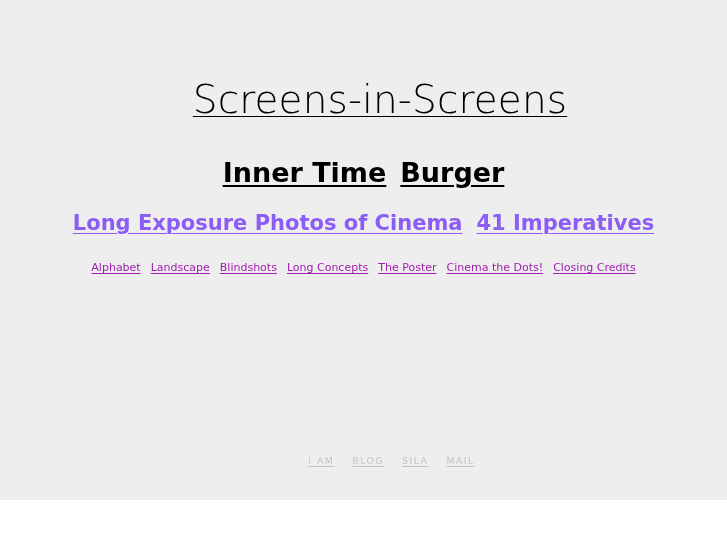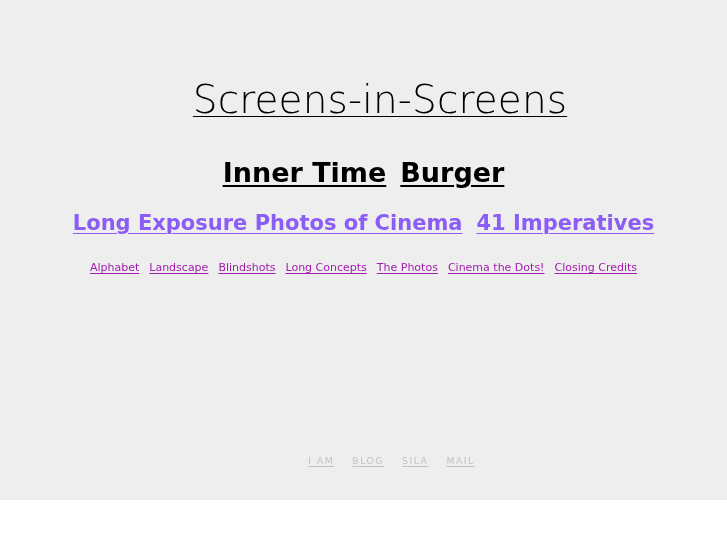--- a/index.html
+++ b/index.html
@@ -141,21 +141,21 @@
 
     <div class="row-two">
       <a class="link-l2">Inner Time</a><a class="link-l2">Burger</a>
     </div>
 
     <div class="row-three">
       <a class="link-l3">Long Exposure Photos of Cinema</a><a class="link-l3">41 Imperatives</a>
     </div>
 
     <div class="row-four">
-      <a class="link-l4">Alphabet</a><a class="link-l4">Landscape</a><a class="link-l4">Blindshots</a><a class="link-l4">Long Concepts</a><a class="link-l4">The Photos</a><a class="link-l4">Cinema the Dots!</a><a class="link-l4">Closing Credits</a>
+      <a class="link-l4">Alphabet</a><a class="link-l4">Landscape</a><a class="link-l4">Blindshots</a><a class="link-l4">Long Concepts</a><a class="link-l4">The Poster</a><a class="link-l4">Cinema the Dots!</a><a class="link-l4">Closing Credits</a>
     </div>
 
   </div>
 
   <div class="footer">
     <a class="link-footer">I AM</a><a class="link-footer">BLOG</a><a class="link-footer">SILA</a><a class="link-footer">MAIL</a>
   </div>
 
 </div>
 

